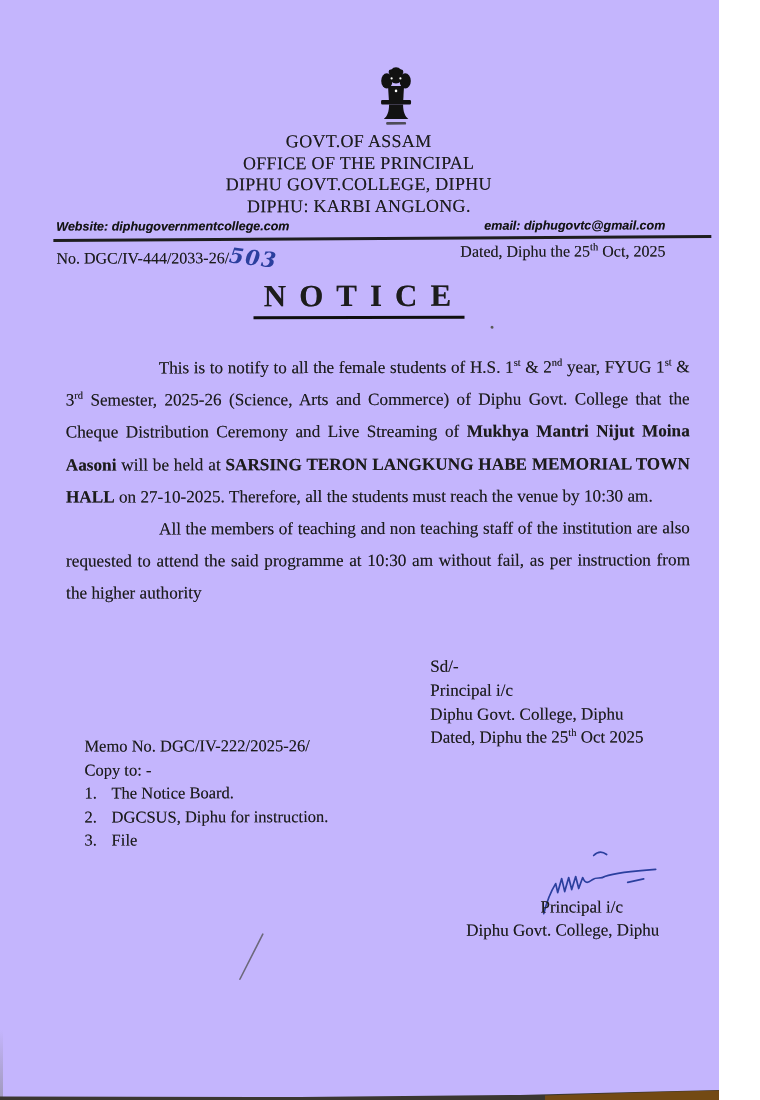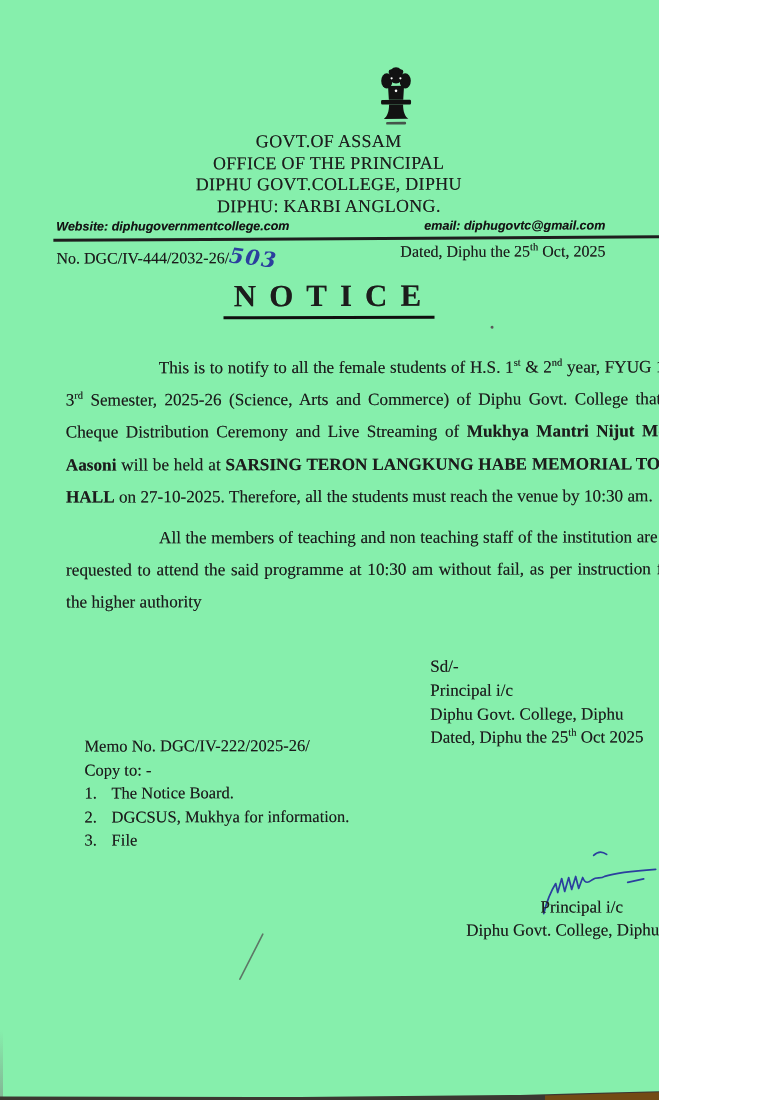--- a/index.html
+++ b/index.html
@@ -1,18 +1,18 @@
 <!DOCTYPE html>
 <html><head>
 <meta charset="utf-8">
 <style>
   html,body { margin:0; padding:0; background:#ffffff; }
   .page {
-    position:relative; width:659px; height:1100px; overflow:hidden;
-    background:#86efac; color:#1c1c1c;
+    position:relative; width:719px; height:1100px; overflow:hidden;
+    background:#c4b5fd; color:#1c1c1c;
     font-family:"Liberation Serif","DejaVu Serif",serif;
     text-shadow:0 0 0.4px rgba(25,25,25,.55);
   }
   .sheet { position:absolute; inset:0; transform:rotate(-0.12deg); }
 
   
   .emblem { position:absolute; left:378px; top:66px; width:38px; height:62px; }
   .gov-header { position:absolute; top:131px; left:0; right:0; text-align:center;
     font-size:18px; line-height:21.5px; letter-spacing:.3px; }
   .info-row { position:absolute; top:219px; left:57px; right:53px;
@@ -32,21 +32,21 @@
   .notice-wrap { position:absolute; top:278px; left:0; right:0; text-align:center; }
   .notice-title { display:inline-block; font-size:31px; font-weight:bold; letter-spacing:13px;
     padding:0 0 2px 10px; border-bottom:3.2px solid #0f0f0f; }
   .stray-dot { position:absolute; left:491px; top:326px; width:3px; height:3px;
     border-radius:50%; background:#5a5a5a; }
 
   
   .body-text { position:absolute; top:352px; left:66px; width:624px;
     font-size:17.2px; line-height:32.2px; text-align:justify; }
   .body-text p { margin:0; text-indent:93px; }
-  .body-text p + p { margin-top:9px; }
+  .body-text p + p { }
   .body-text b { font-weight:bold; }
 
   
   .sig-block { position:absolute; top:655px; left:430px; width:232px;
     text-align:left; font-size:17px; line-height:23.8px; }
   .memo-block { position:absolute; top:734px; left:84px; font-size:16.5px; line-height:23.5px; }
   .memo-block .row { white-space:nowrap; }
   .copy-item .num { display:inline-block; width:27px; }
   .footer-sig { position:absolute; top:897px; left:448px; width:228px;
     text-align:center; font-size:17px; line-height:22.5px; }
@@ -91,21 +91,21 @@
 
     <div class="info-row">
       <span>Website: diphugovernmentcollege.com</span>
       <span>email: diphugovtc@gmail.com</span>
     </div>
 
     <div class="rule"></div>
 
     <div class="ref-row">
       <span>
-        <span>No. DGC/IV-444/2032-26/</span><span class="handwritten">503</span>
+        <span>No. DGC/IV-444/2033-26/</span><span class="handwritten">503</span>
       </span>
       <span>
         <span>Dated, Diphu the 25</span><sup class="ss">th</sup><span> Oct, 2025</span>
       </span>
     </div>
 
     <div class="notice-wrap">
       <span class="notice-title">NOTICE</span>
     </div>
     <div class="stray-dot"></div>
@@ -124,21 +124,21 @@
       </div>
     </div>
 
     <div class="memo-block">
       <div class="row">Memo No. DGC/IV-222/2025-26/</div>
       <div class="row">Copy to: -</div>
       <div class="row copy-item">
         <span class="num">1.</span><span>The Notice Board.</span>
       </div>
       <div class="row copy-item">
-        <span class="num">2.</span><span>DGCSUS, Mukhya for information.</span>
+        <span class="num">2.</span><span>DGCSUS, Diphu for instruction.</span>
       </div>
       <div class="row copy-item">
         <span class="num">3.</span><span>File</span>
       </div>
     </div>
 
     <svg class="sign-svg" viewBox="0 0 155 75">
       <g fill="none" stroke="#2b3f9e" stroke-width="1.7" stroke-linecap="round" stroke-linejoin="round">
         <path d="M10,68 C13,56 17,46 22,38 L24,47 L28,33 L31,46 L35,32 L38,44 L42,31 L45,43 L49,32 C52,40 56,36 59,34 C63,31 67,34 71,31 C80,28 100,25.5 122,24"></path>
         <path d="M60,10 C64,6 69,6 73,9"></path>

